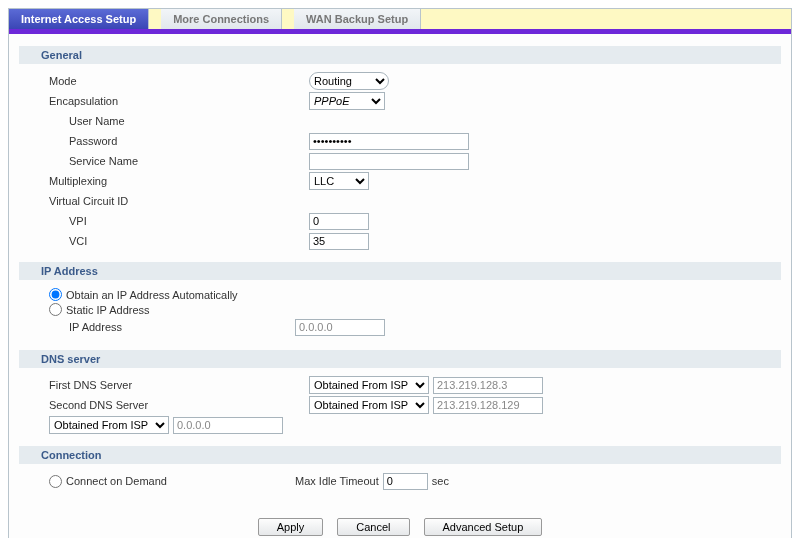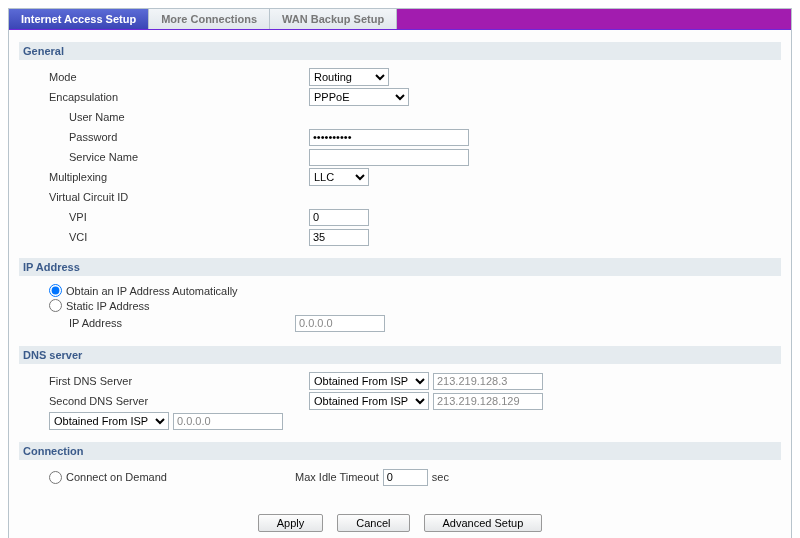--- a/index.html
+++ b/index.html
@@ -10,22 +10,23 @@
     font-size: 11px;
     background: #ffffff;
     color: #333;
   }
   .outer {
     border: 1px solid #b8c4cc;
     background: #fdfdfd;
   }
   .tabs {
     display: flex;
-    background: #a21caf;
-    border-bottom: 1px solid #6d28d9;
+    background: #fef9c3;
+    border-bottom: 5px solid #6d28d9;
+    gap: 12px;
   }
   .tab {
     padding: 4px 12px;
     font-size: 11px;
     font-weight: bold;
     border-right: 1px solid #b8c4cc;
     background: linear-gradient(#f2f5f8, #e1e7ec);
     color: #777;
     cursor: pointer;
   }
@@ -34,21 +35,21 @@
     color: #fff;
   }
   .content {
     padding: 6px 10px 12px 10px;
   }
   .section-title {
     background: #e5ebef;
     color: #3a5a8a;
     font-weight: bold;
     font-size: 11px;
-    padding: 3px 4px;
+    padding: 3px 22px;
     margin: 6px 0 8px 0;
   }
   .form-area {
     padding: 0 18px 4px 30px;
   }
   .row {
     display: flex;
     align-items: center;
     min-height: 18px;
     margin-bottom: 2px;
@@ -114,30 +115,30 @@
   </div>
 
   <div class="content">
 
     <div class="section-title">General</div>
     <div class="form-area">
 
       <div class="row">
         <div class="label">Mode</div>
         <div class="ctrl">
-          <select style="width:80px;">
+          <select style="width:80px;border-radius:9px;">
             <option>Routing</option>
           </select>
         </div>
       </div>
 
       <div class="row">
         <div class="label">Encapsulation</div>
         <div class="ctrl">
-          <select style="width:100px;">
+          <select style="width:76px;font-style:italic;">
             <option>PPPoE</option>
           </select>
         </div>
       </div>
 
       <div class="row">
         <div class="label indent1">User Name</div>
       </div>
 
       <div class="row">

